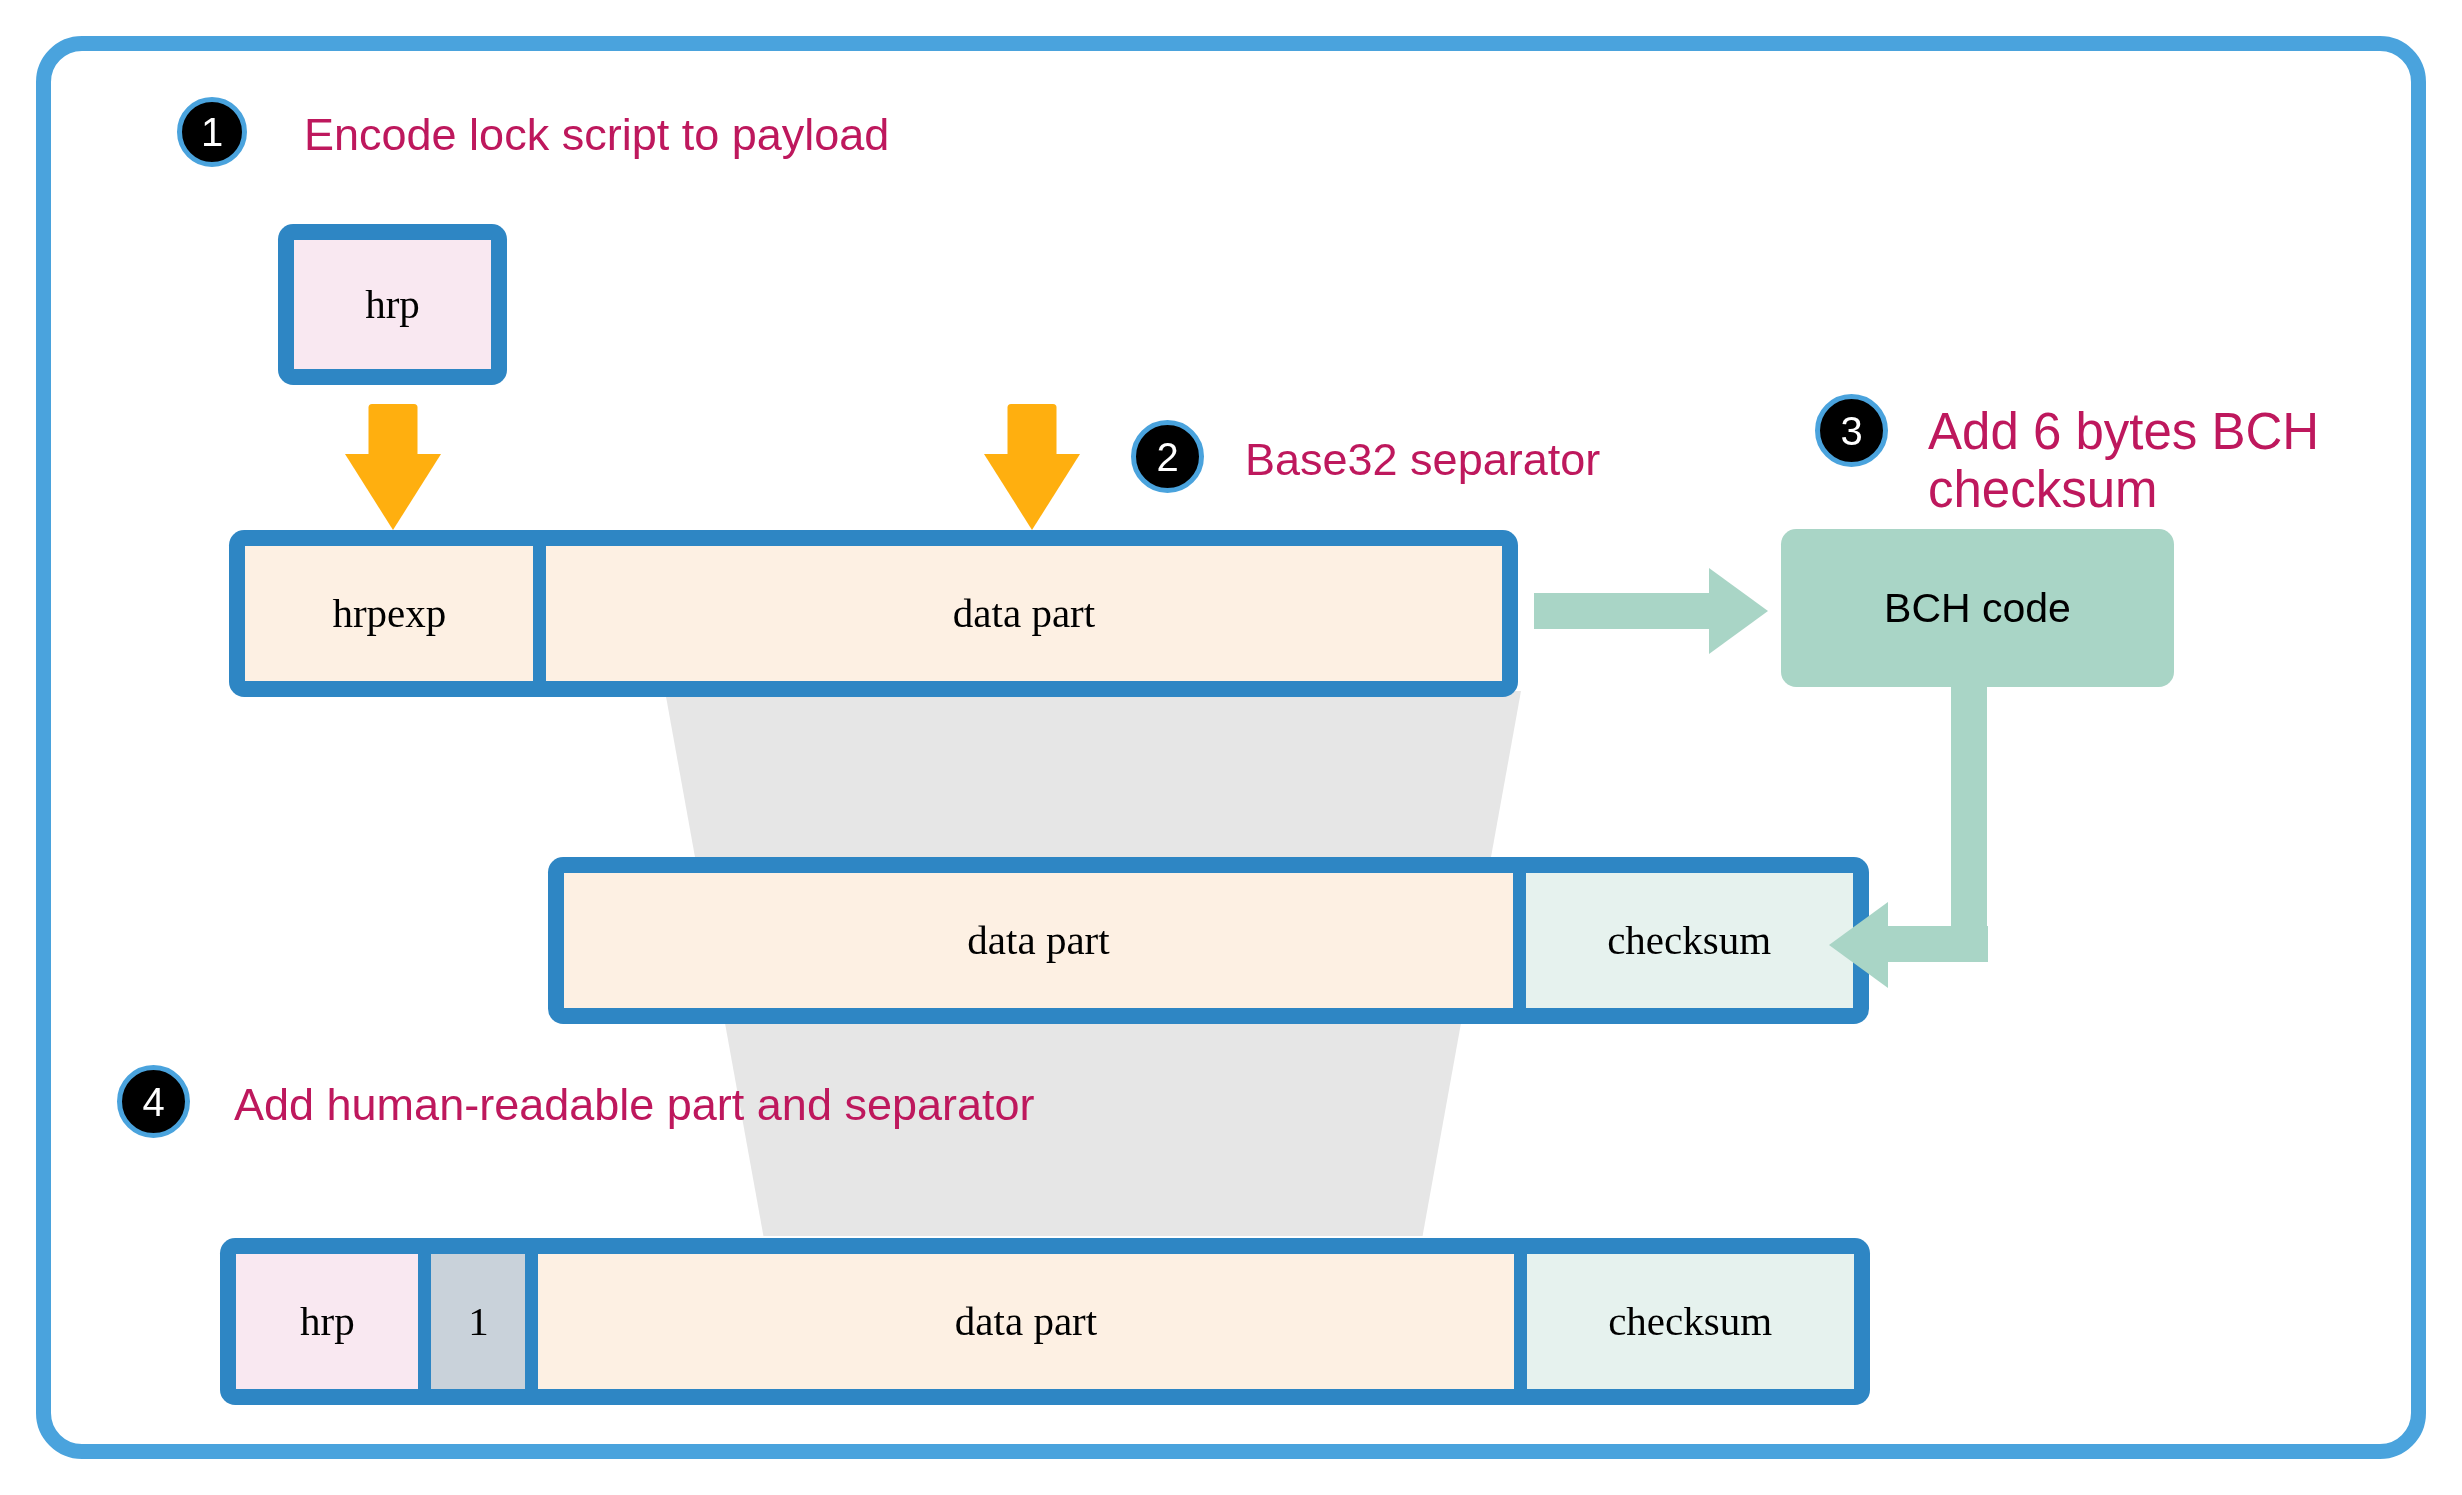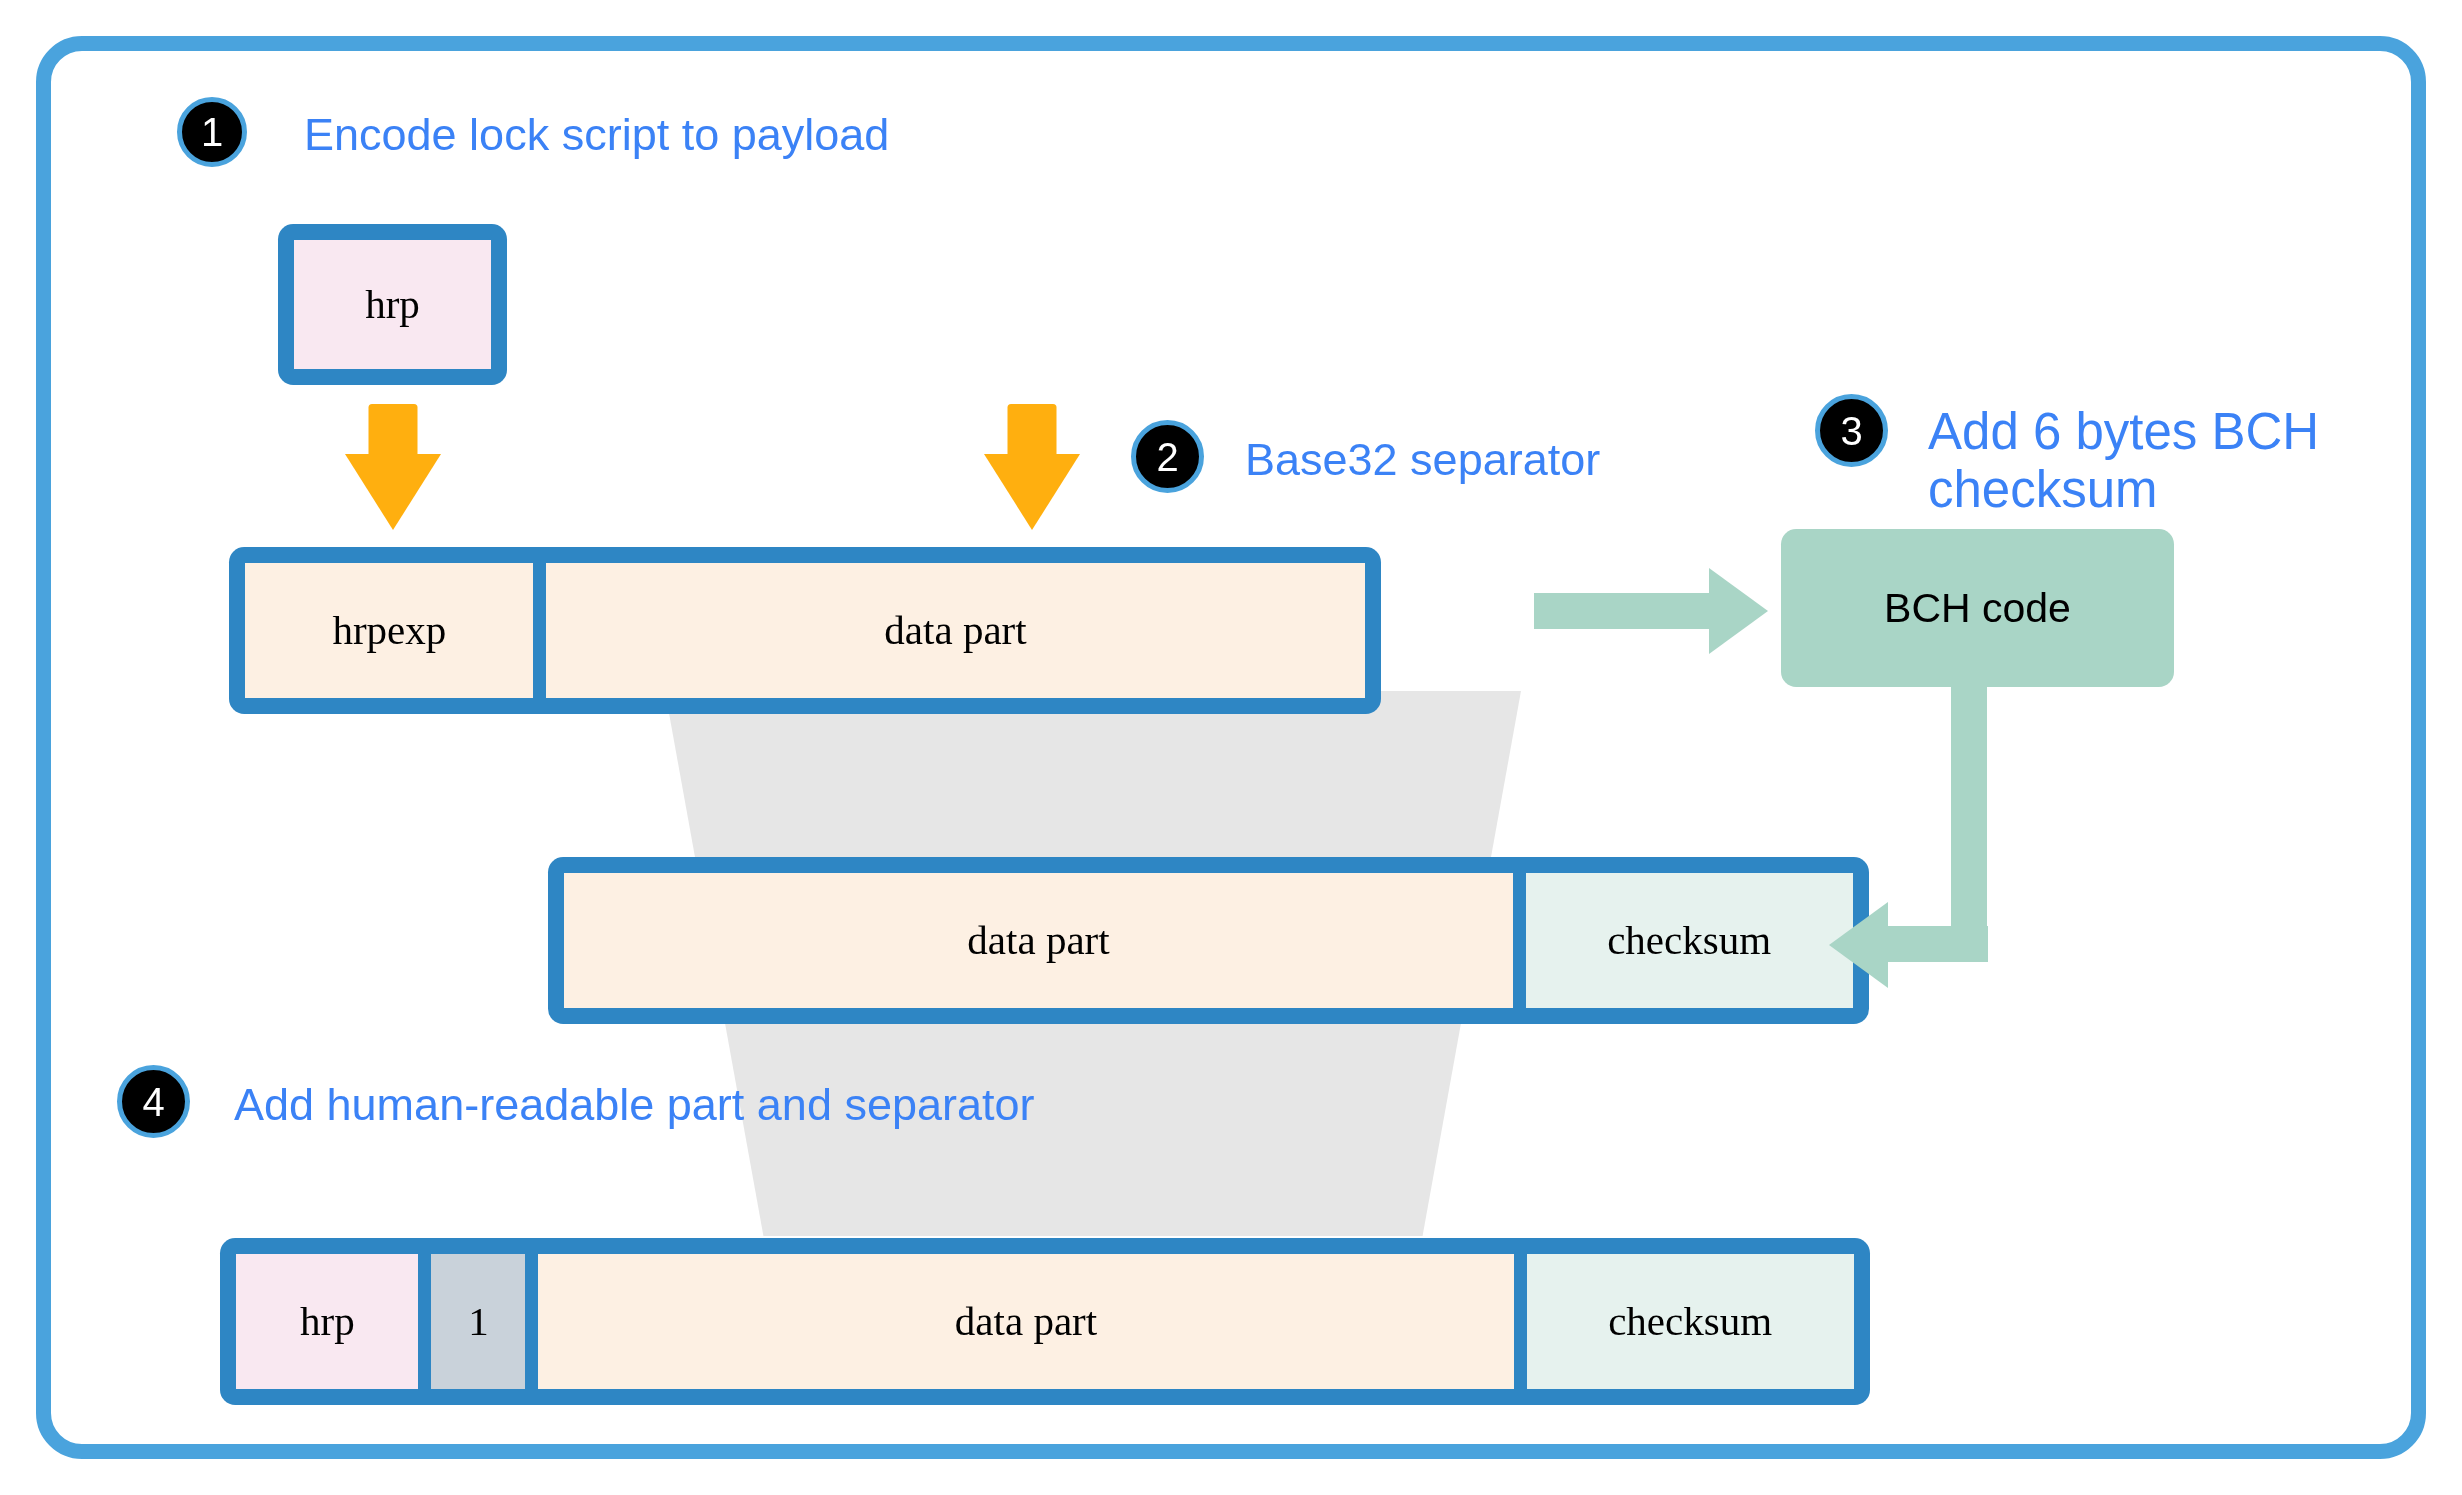--- a/index.html
+++ b/index.html
@@ -47,21 +47,21 @@
     box-sizing: border-box;
     color: #ffffff;
     display: flex;
     align-items: center;
     justify-content: center;
     z-index: 6;
     line-height: 1;
   }
   .step-label {
     position: absolute;
-    color: #3b82f6;
+    color: #be185d;
     z-index: 6;
     line-height: 1.14;
     white-space: pre-line;
   }
 
   
   .field-box {
     position: absolute;
     background: #2e86c4;
     border-radius: 15.2px;
@@ -204,21 +204,21 @@
     <span>2</span>
   </div>
   <div class="step-label" style="left:1245px; top:434px; font-size:45px;">Base32 separator</div>
 
   <div class="step-badge" style="left:1815px; top:394px; width:73px; height:73px; font-size:40px;">
     <span>3</span>
   </div>
   <div class="step-label" style="left:1928px; top:387px; font-size:51px;margin-top:16px;">Add 6 bytes BCH
 checksum</div>
 
-  <div class="field-box" style="left:229px; top:530px; width:1152px; height:167px;margin-top:17px;">
+  <div class="field-box" style="left:229px; top:530px; width:1289px; height:167px;">
     <div class="cell cell-data" style="flex:0 0 288px; font-size:41px;">
       <span>hrpexp</span>
     </div>
     <div class="cell cell-data" style="flex:1 1 auto; font-size:41px;">
       <span>data part</span>
     </div>
   </div>
 
   <div class="arrow-right" style="left:1534px; top:568px; width:234px; height:86px;">
     <div class="shaft" style="width:182px; height:36px;"></div>

